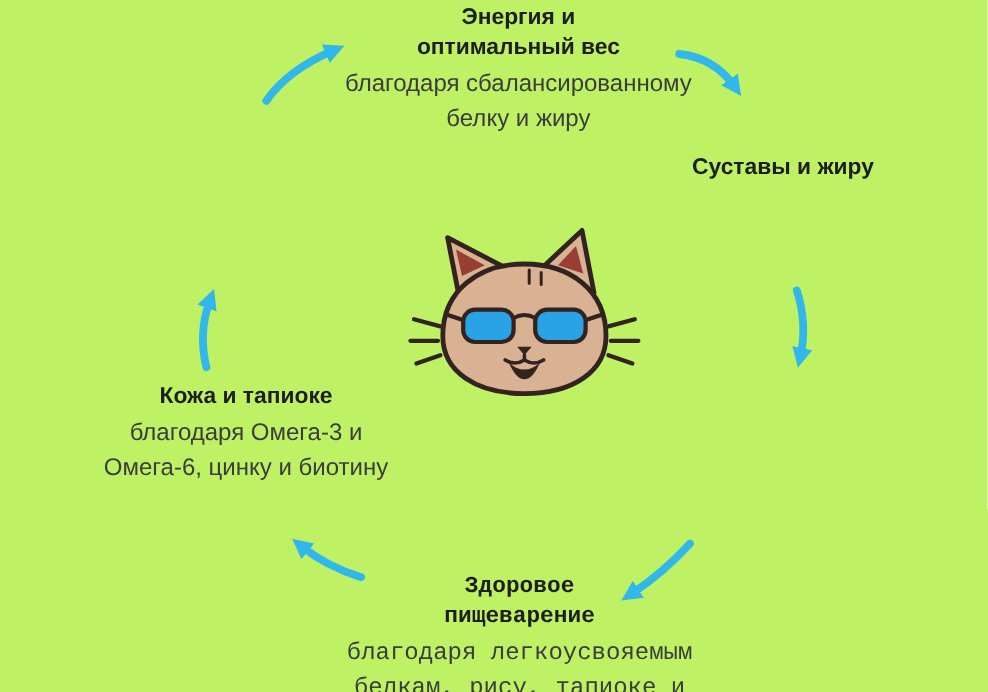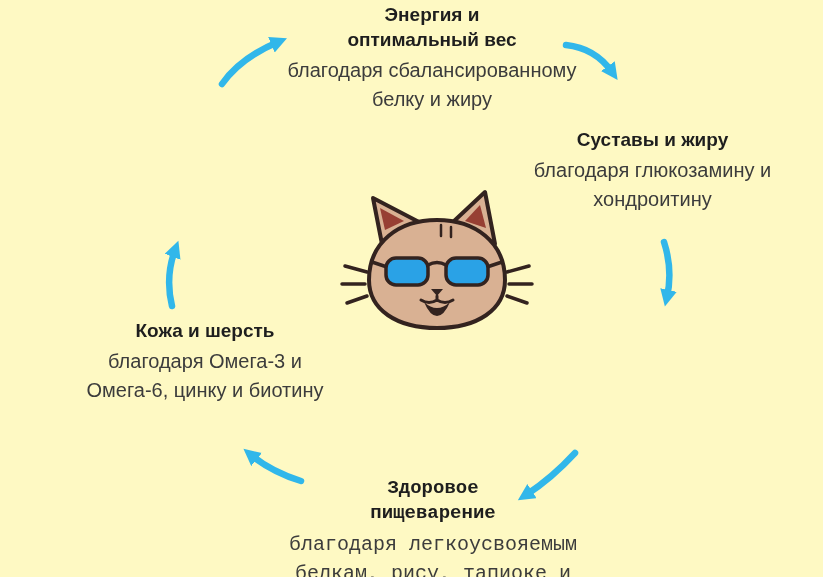--- a/index.html
+++ b/index.html
@@ -5,21 +5,21 @@
   html, body {
     margin: 0;
     padding: 0;
     background: #ffffff;
     font-family: "Liberation Sans", sans-serif;
   }
   .canvas {
     position: relative;
     width: 823px;
     height: 577px;
-    background: #fef9c3;
+    background: #bef264;
     overflow: hidden;
   }
   .overlay {
     position: absolute;
     left: 0;
     top: 0;
     width: 823px;
     height: 577px;
     pointer-events: none;
   }
@@ -110,32 +110,30 @@
 
   <div class="node n-energy">
     <div class="title">Энергия и
 оптимальный вес</div>
     <div class="subtitle">благодаря сбалансированному
 белку и жиру</div>
   </div>
 
   <div class="node n-joints">
     <div class="title">Суставы и жиру</div>
-    <div class="subtitle">благодаря глюкозамину и
-хондроитину</div>
   </div>
 
 
   <div class="node n-digestion">
     <div class="title">Здоровое
 пищеварение</div>
     <div class="subtitle">благодаря легкоусвояемым
 белкам, рису, тапиоке и клетчатке</div>
   </div>
 
   <div class="node n-skin">
-    <div class="title">Кожа и шерсть</div>
+    <div class="title">Кожа и тапиоке</div>
     <div class="subtitle">благодаря Омега-3 и
 Омега-6, цинку и биотину</div>
   </div>
 
 
 </div>
 
 </body></html>

